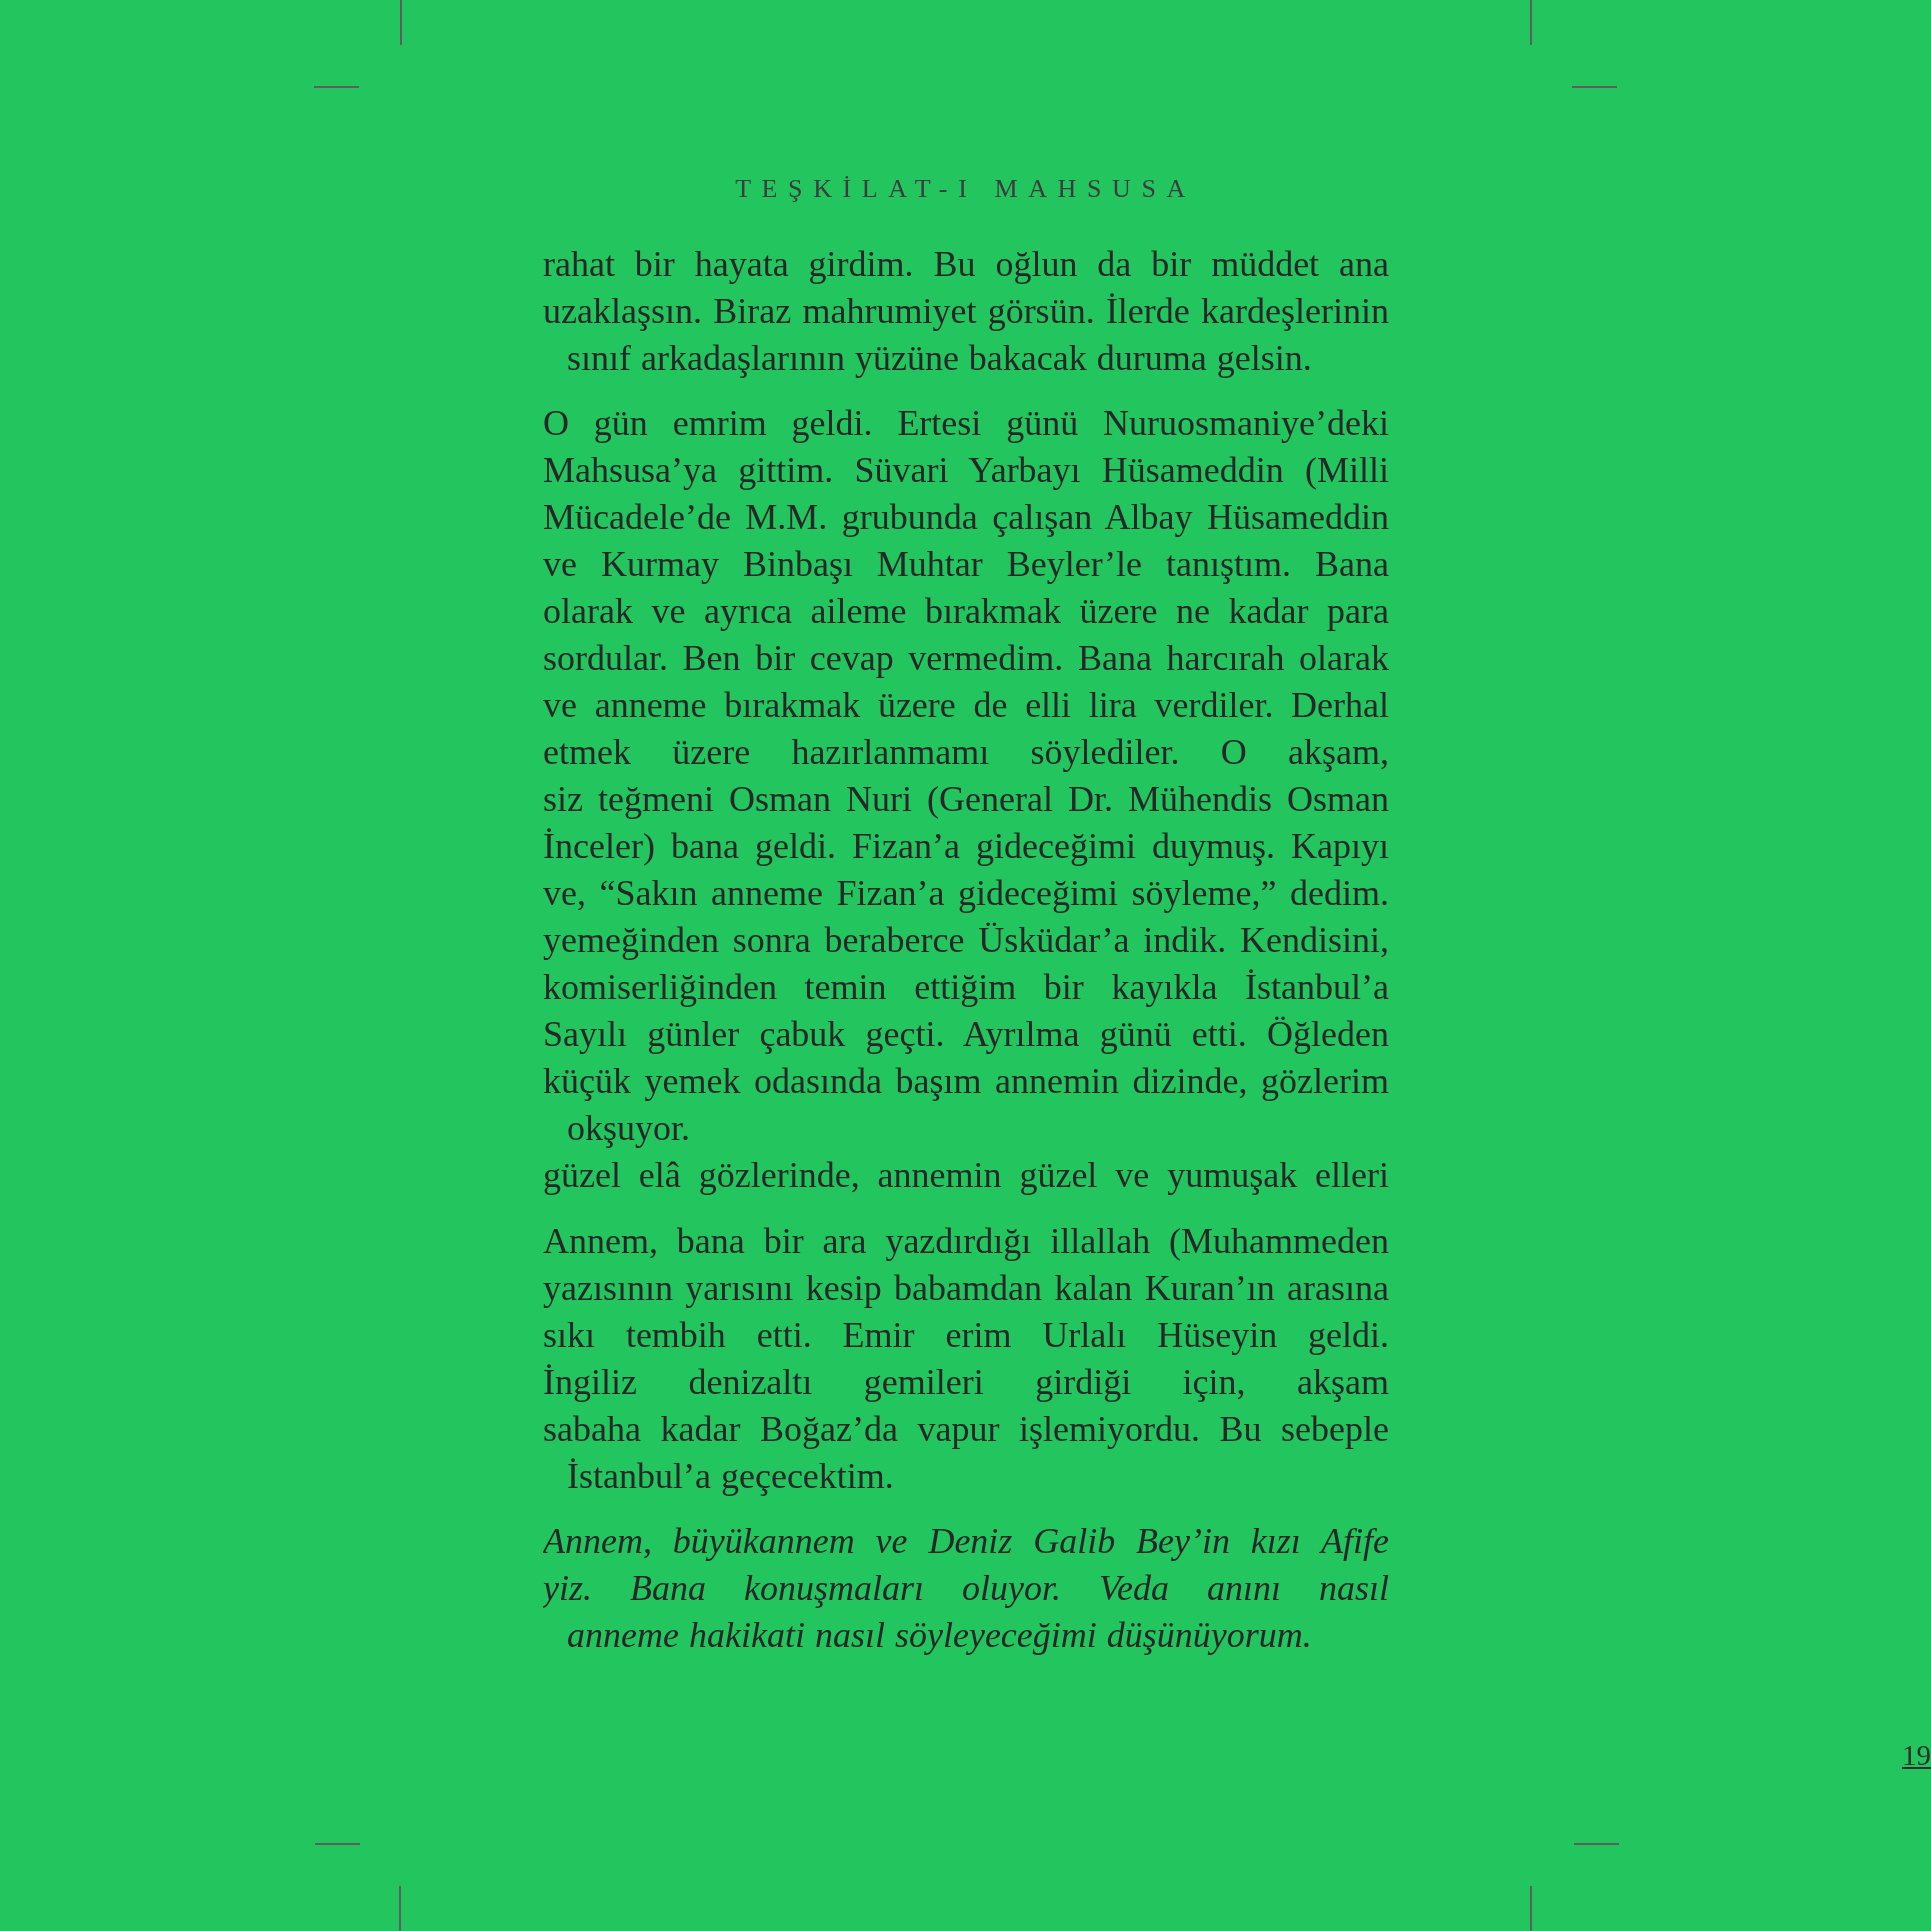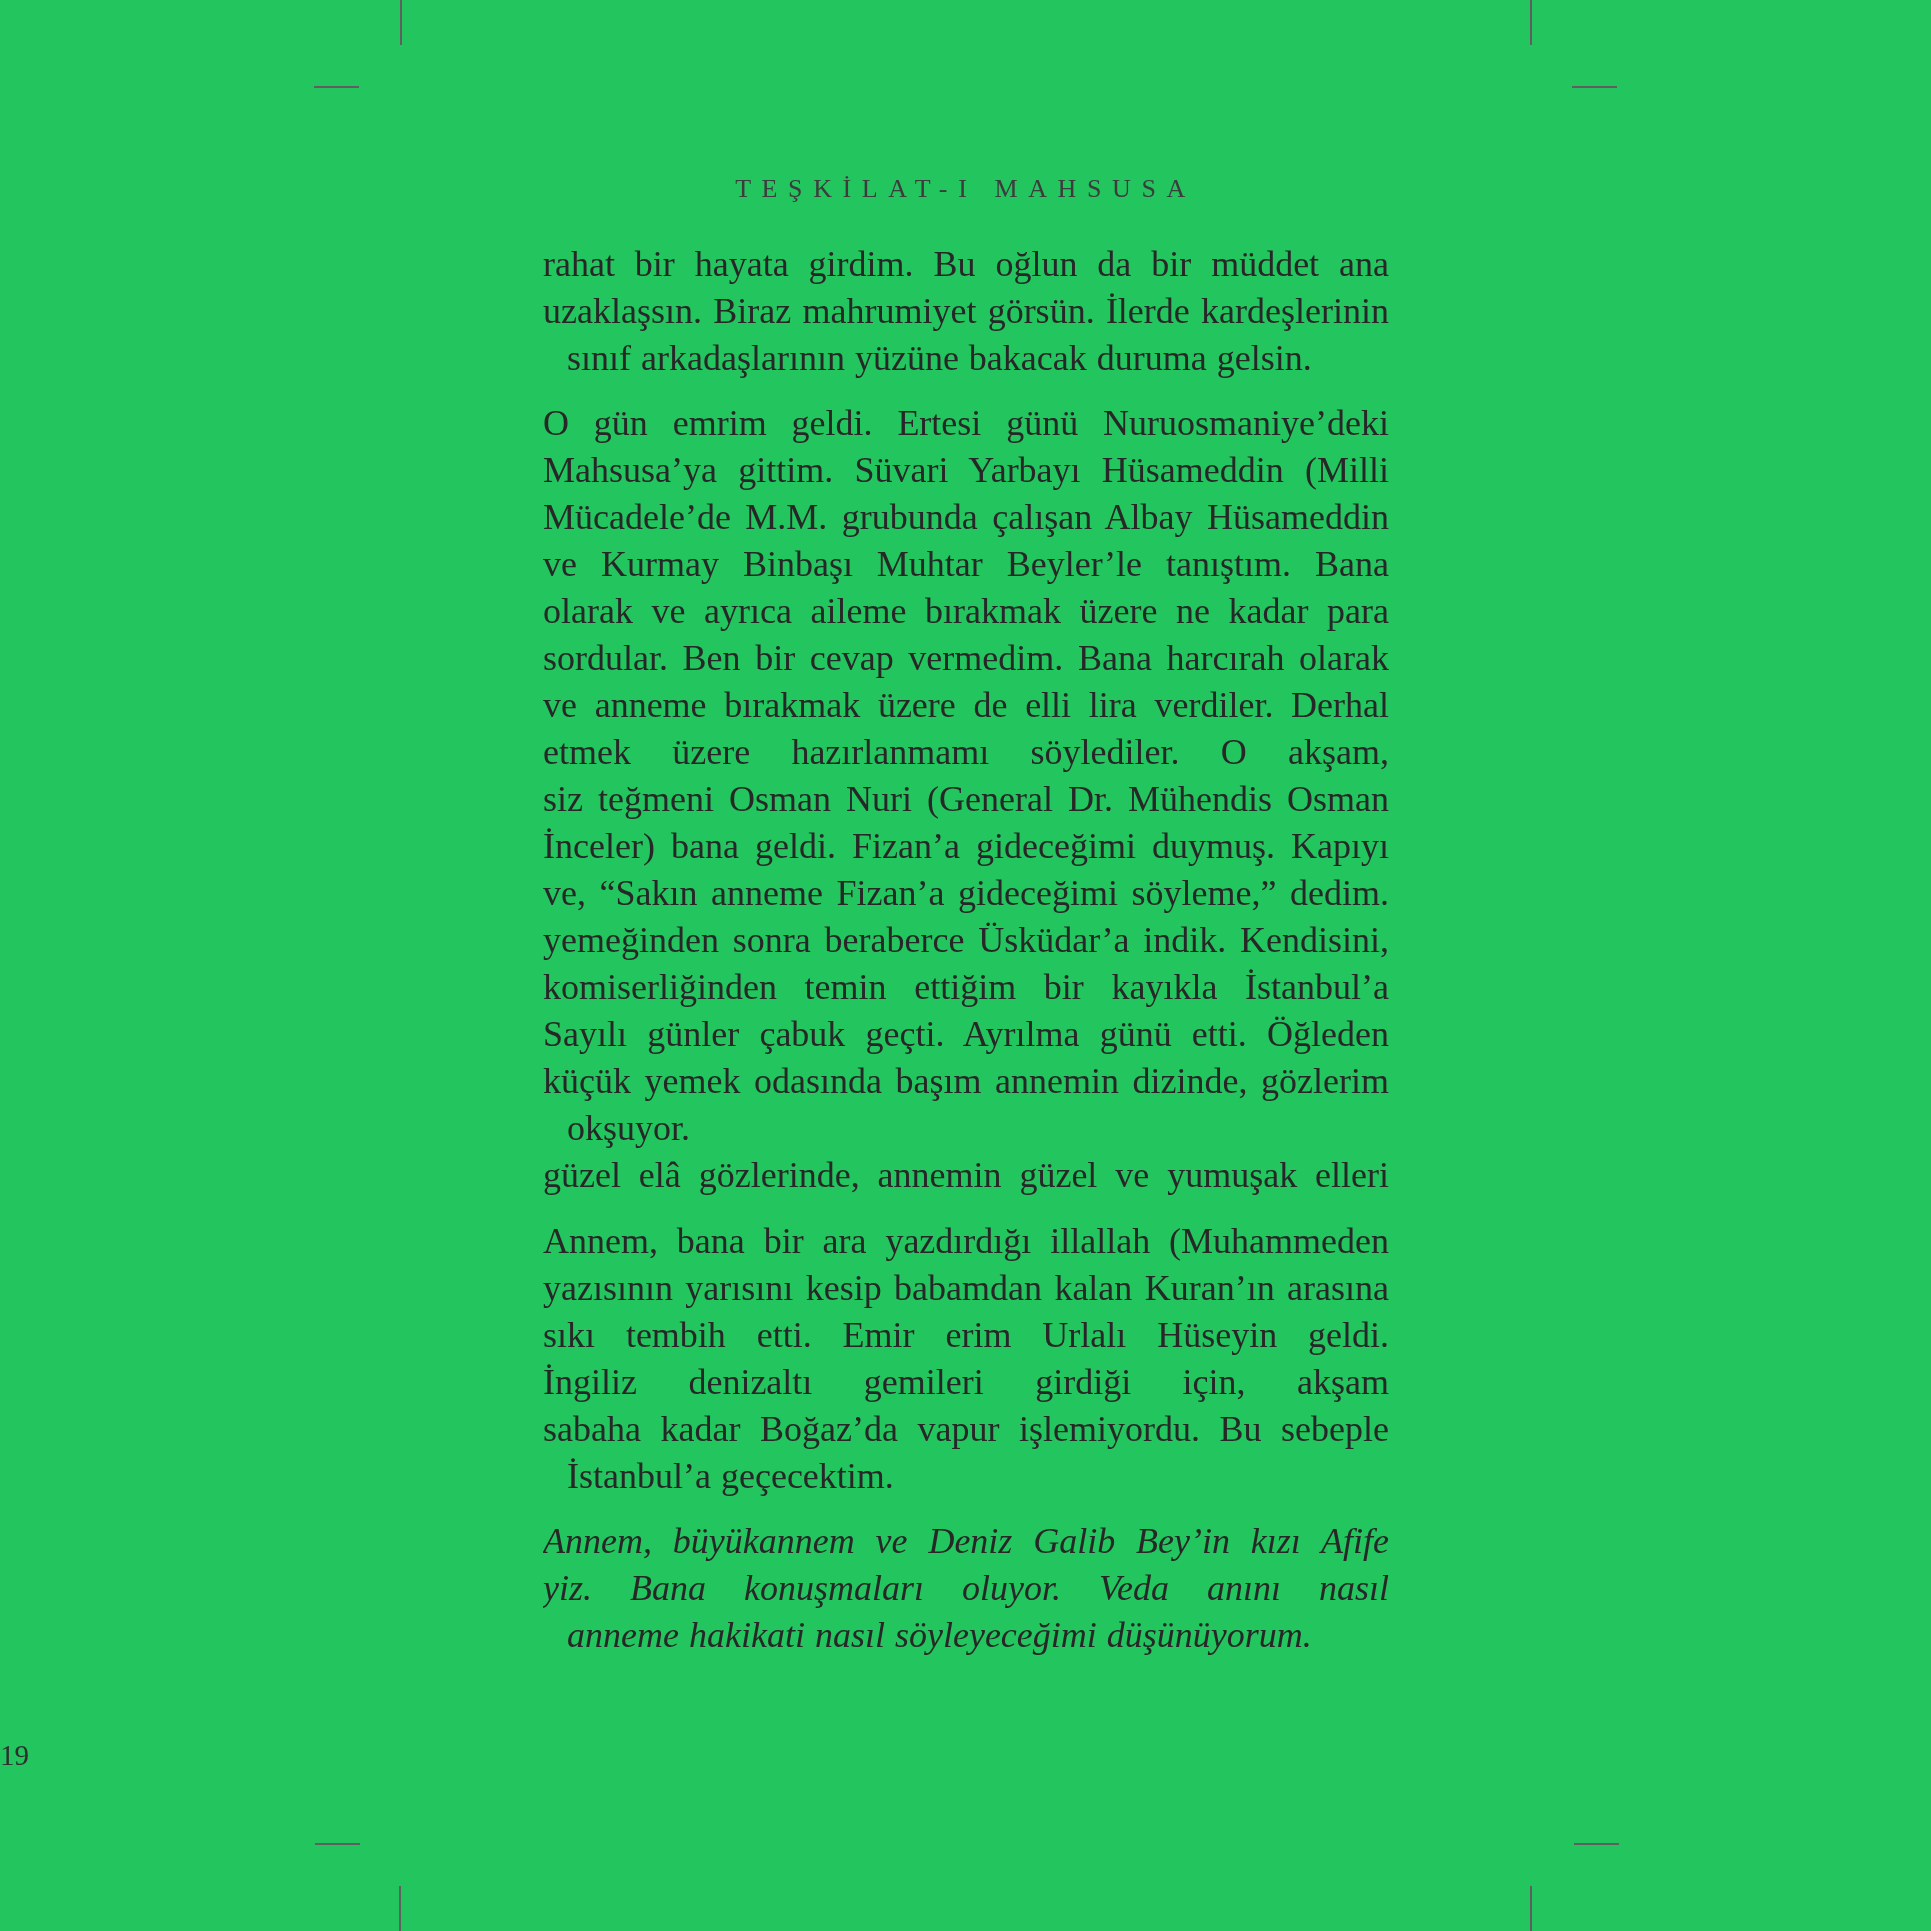--- a/index.html
+++ b/index.html
@@ -66,24 +66,25 @@
   .line.last {
     text-align-last: left;
     margin-left: 24px;
   }
 
   .folio {
     position: absolute;
     top: 1732px;
     left: 0;
     width: 1931px;
-    text-align: left;
+    text-align: right;
     font-size: 29px;
     line-height: 46px;
     color: #2e2e2e;
+    text-decoration: underline;
   }
 </style>
 </head>
 <body>
 
 <div class="sheet">
 
   <div class="trim v tl-v"></div>
   <div class="trim h tl-h"></div>
   <div class="trim v tr-v"></div>

